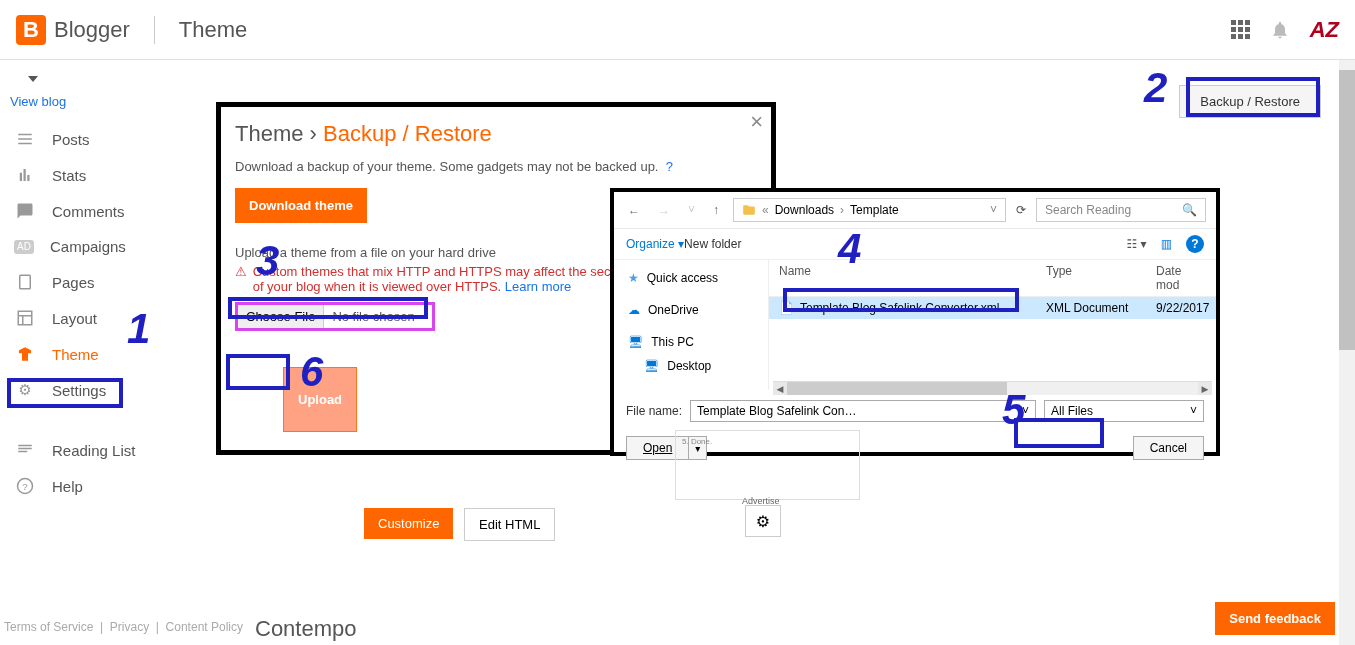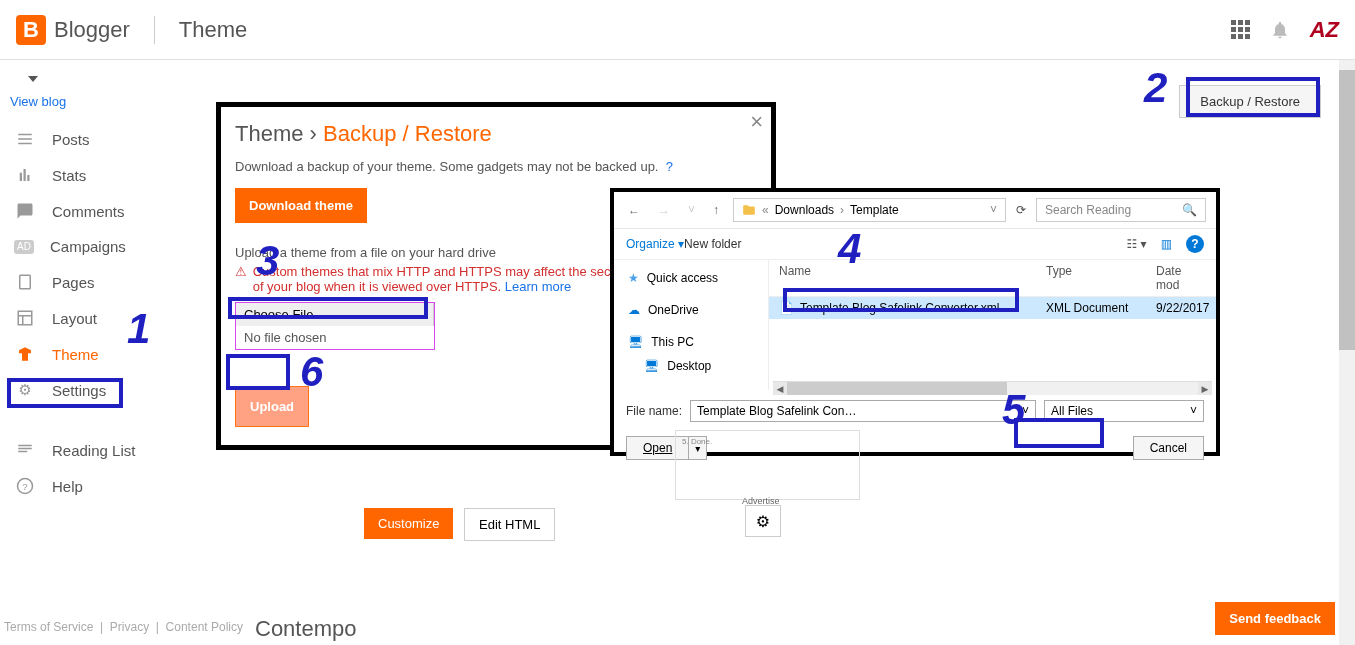--- a/index.html
+++ b/index.html
@@ -31,24 +31,24 @@
 
 .modal { position: absolute; left: 216px; top: 102px; width: 560px; background: #fff; border: 5px solid #000; padding: 14px 14px 18px; }
 .modal-title { font-size: 22px; color: #555; }
 .modal-title .crumb { color: #ff6600; }
 .modal-desc { font-size: 13px; color: #555; margin-top: 12px; }
 .modal-desc .help { color: #1a73e8; cursor: pointer; }
 .download-btn { background: #ff6600; color: #fff; border: none; padding: 10px 14px; font-size: 13px; font-weight: bold; margin-top: 14px; cursor: pointer; }
 .upload-label { font-size: 13px; color: #555; margin-top: 22px; }
 .warning { display: flex; gap: 6px; font-size: 13px; color: #d32f2f; margin-top: 4px; }
 .warning .learn { color: #1a73e8; }
-.file-input-row { display: flex; margin-top: 8px; border: 1px solid #d946ef; width: 200px; font-size: 13px; flex-direction: column; }
+.file-input-row { display: flex; margin-top: 8px; border: 3px solid #d946ef; width: 200px; font-size: 13px; }
 .choose-file { padding: 4px 8px; background: #efefef; border-right: 1px solid #ccc; cursor: pointer; }
 .no-file { padding: 4px 8px; color: #555; }
-.upload-btn { background: #ff9977; color: #fff; border: 1px solid #ff6600; padding: 12px 14px; font-size: 13px; font-weight: bold; margin-top: 36px; cursor: pointer; opacity: 0.9; }
+.upload-btn { background: #ff9977; color: #fff; border: 1px solid #ff6600; padding: 24px 14px; font-size: 13px; font-weight: bold; margin-top: 36px; cursor: pointer; opacity: 0.9; margin-left: 48px; }
 .modal-close { position: absolute; right: 8px; top: 2px; font-size: 22px; color: #888; cursor: pointer; }
 
 
 .file-dialog { position: absolute; left: 610px; top: 188px; width: 610px; height: 268px; background: #fff; border: 4px solid #000; font-size: 12px; }
 .fd-nav { display: flex; align-items: center; padding: 6px 10px; gap: 10px; border-bottom: 1px solid #e8e8e8; }
 .fd-nav-arrow { color: #666; cursor: pointer; padding: 2px 4px; }
 .fd-nav-arrow.disabled { color: #ccc; }
 .fd-path { flex: 1; display: flex; align-items: center; gap: 6px; border: 1px solid #ccc; padding: 3px 8px; height: 24px; }
 .fd-path-sep { color: #888; }
 .fd-refresh { color: #555; cursor: pointer; }

